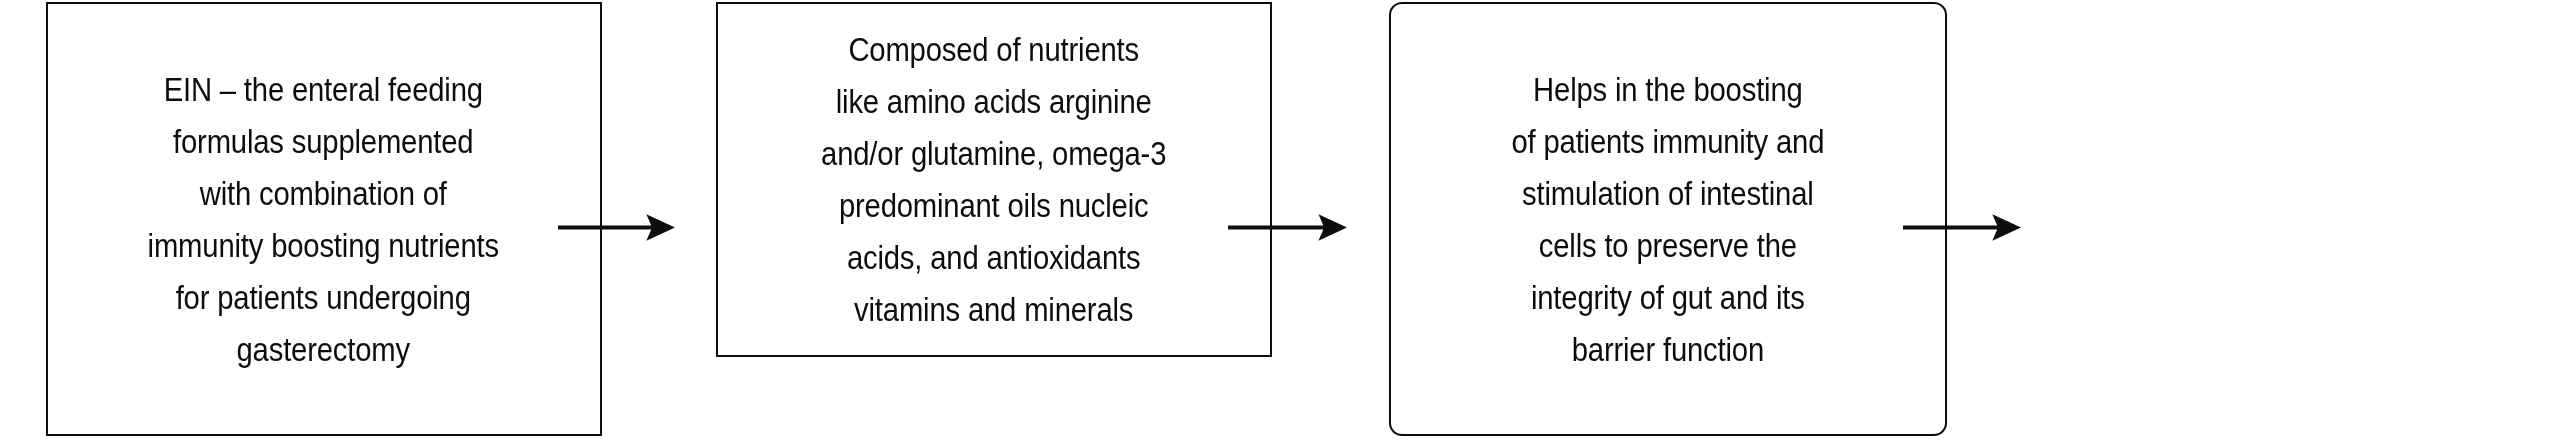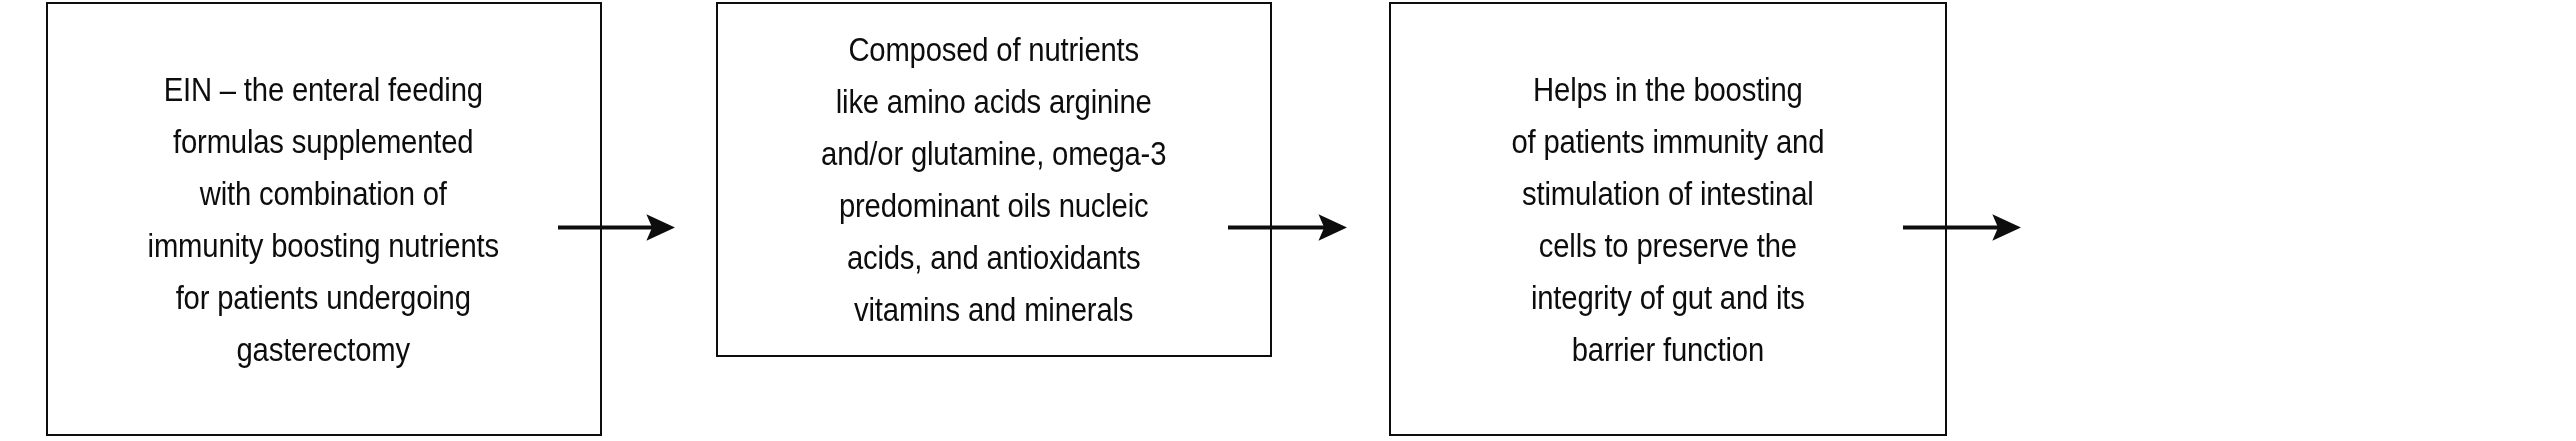--- a/index.html
+++ b/index.html
@@ -39,21 +39,21 @@
     letter-spacing: -0.2px;
   }
   .arrow {
     position: absolute;
     height: 33px;
     display: block;
   }
   
   #box-1 { left: 1.6px;    top: 1.6px; width: 556px; height: 434px; }
   #box-2 { left: 672px;  top: 1.6px; width: 556px; height: 355px; }
-  #box-3 { left: 1345px; top: 1.6px; width: 558px; height: 434px; }
+  #box-3 { left: 1345px; top: 1.6px; width: 558px; height: 434px; border-radius: 13px; }
   #box-4 { left: 2018px; top: 1.6px; width: 554px; height: 434px; }
 
   #arrow-1 { left: 558px;  top: 211px; width: 117px; }
   #arrow-2 { left: 1228px; top: 211px; width: 119px; }
   #arrow-3 { left: 1903px; top: 211px; width: 118px; }
 </style>
 </head>
 <body>
 
 <div id="canvas">

